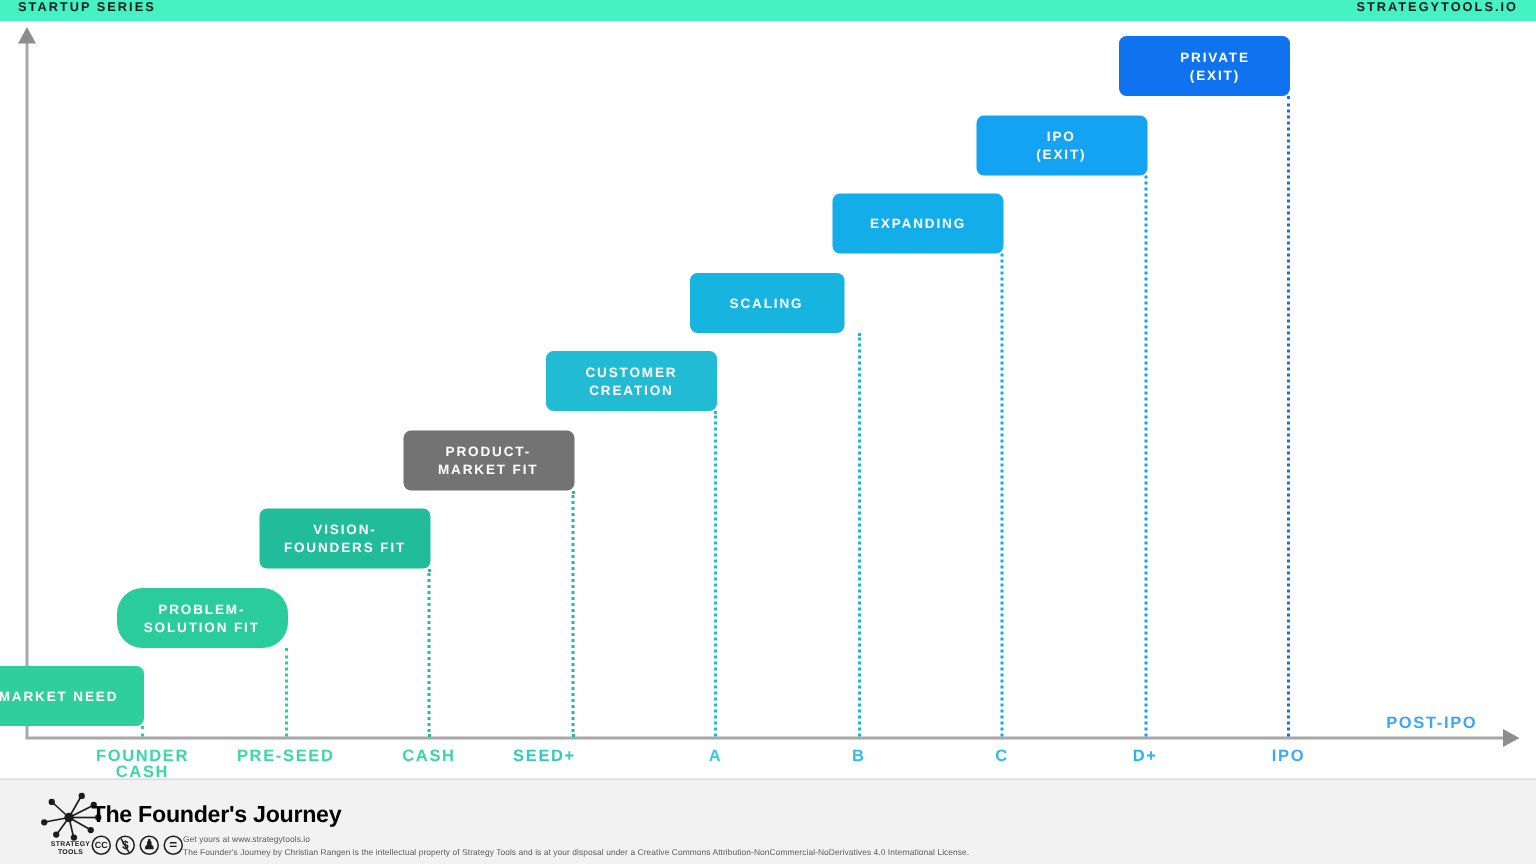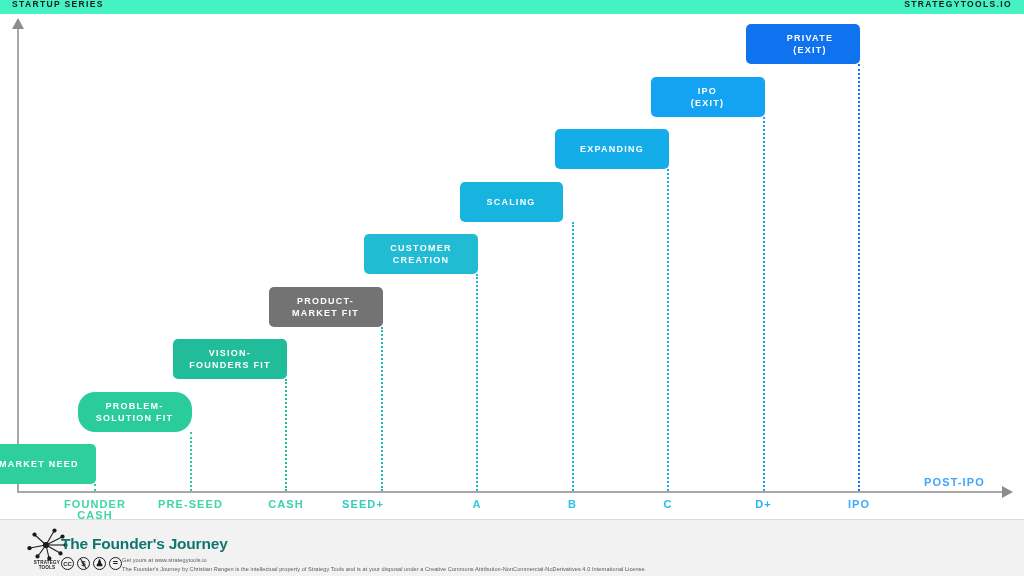--- a/index.html
+++ b/index.html
@@ -127,21 +127,21 @@
     letter-spacing: .2px;
     line-height: 5px;
     color: #1b1b1b;
     white-space: pre-line;
   }
   #footer-title {
     position: absolute;
     left: 61px; top: 15px;
     font-size: 15.5px;
     font-weight: bold;
-    color: #0f766e;
+    color: #000000;
     letter-spacing: -.2px;
   }
   #cc-icons {
     position: absolute;
     left: 61px; top: 37px;
     display: flex;
     gap: 3px;
   }
   .cc-icon {
     width: 13px; height: 13px;

